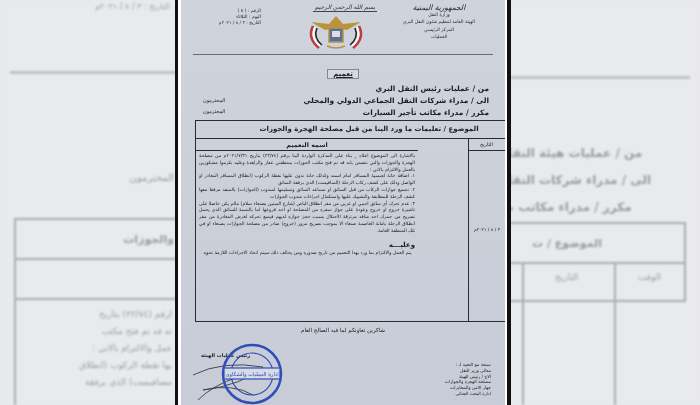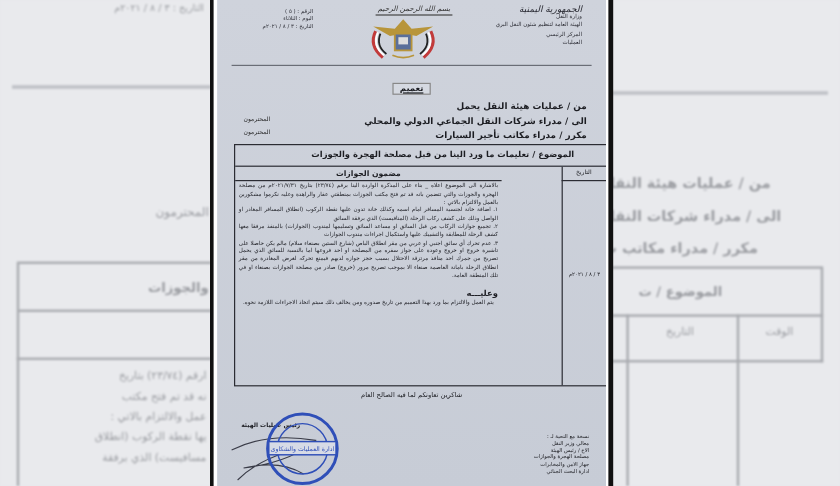--- a/index.html
+++ b/index.html
@@ -14,21 +14,21 @@
   .bg-text { position: absolute; color: #9a9ca1; direction: rtl; white-space: nowrap; }
   .bg-line { position: absolute; height: 3px; background: #bfc1c6; }
   .bg-box { position: absolute; border: 2px solid #a9abb0; }
 
   .frame-line { position: absolute; top: 0; width: 4px; height: 405px; background: #111; }
 
   
   .doc { position: absolute; left: 181px; top: 0; width: 324px; height: 405px;
          background: linear-gradient(180deg, #cfd3dc 0%, #c7ccd6 100%); overflow: hidden;
          color: #1c1d22; direction: rtl; }
-  .hdr-right { position: absolute; right: 20px; top: 4px; width: 92px; font-size: 4.6px; line-height: 7.2px; color: #2a2b33; }
+  .hdr-right { position: absolute; right: 20px; top: 4px; width: 92px; text-align: center; font-size: 4.6px; line-height: 7.2px; color: #2a2b33; }
   .hdr-right .ttl { font-size: 7.5px; font-family: "DejaVu Serif", serif; font-style: italic; }
   .hdr-left { position: absolute; left: 18px; top: 8px; width: 62px; text-align: right; font-size: 4.5px; line-height: 6px; color: #2a2b33; }
   .basmala { position: absolute; left: 132px; top: 3px; width: 64px; font-family: "DejaVu Serif", serif; font-style: italic; font-size: 6px; text-align: center; color: #333; }
   .basmala::after { content: ""; display: block; height: 1px; background: #444; margin-top: 1px; }
   .emblem { position: absolute; left: 124px; top: 12px; width: 62px; height: 40px; }
   .hr { position: absolute; left: 12px; right: 12px; top: 54px; height: 1px; background: #6a6d76; }
 
   .title { position: absolute; left: 0; right: 0; top: 70px; text-align: center; font-weight: bold; font-size: 7px; text-decoration: underline; }
   .title span { border: 1px solid #888; padding: 0 5px; background: #d5d9e1; }
   .line { position: absolute; right: 16px; font-size: 7.4px; font-weight: bold; }
@@ -118,33 +118,33 @@
   <div class="hdr-left">
     <div>الرقم : ( ٥ )</div>
     <div>اليوم : الثلاثاء</div>
     <div>التاريخ : ٣ / ٨ / ٢٠٢١م</div>
   </div>
 
   <div class="hr"></div>
 
   <div class="title"><span>تعميم</span></div>
 
-  <div class="line" style="top:84px;">من / عمليات هيئة النقل يحمل</div>
+  <div class="line" style="top:84px;">من / عمليات رئيس النقل البري</div>
   <div class="line" style="top:96px;">الى / مدراء شركات النقل الجماعي الدولي والمحلي</div>
   <div class="resp" style="top:97px;">المحترمون</div>
   <div class="line" style="top:108px;">مكرر / مدراء مكاتب تأجير السيارات</div>
   <div class="resp" style="top:108px;">المحترمون</div>
 
   <div class="tbl">
     <div class="subject">الموضوع / تعليمات ما ورد الينا من قبل مصلحة الهجرة والجوزات</div>
     <div class="colhdr" style="right:0;width:36px;">الوقت</div>
     <div class="colhdr" style="right:37px;width:37px;">التاريخ</div>
     <div class="vline" style="right:36px;"></div>
     <div class="vline" style="right:73px;"></div>
-    <div class="content-head">مضمون الجوازات</div>
+    <div class="content-head">اسمه التعميم</div>
 
     <div class="dt" style="right:4px;width:30px;text-align:center;">٩:٠٠ ص</div>
     <div class="dt" style="right:38px;width:34px;text-align:center;">٣ / ٨ / ٢٠٢١م</div>
 
     <div class="body">
       <p>بالاشارة الى الموضوع اعلاه _ بناء على المذكرة الواردة الينا برقم (٢٣/٧٤) بتاريخ ٢٠٢١/٧/٣١م من مصلحة الهجرة والجوزات والتي تتضمن بانه قد تم فتح مكتب الجوزات بمنطقتي عفار والراهدة وعليه نكرموا مشكورين بالعمل والالتزام بالاتي :</p>
       <p>١. اضافة خانة لجنسية المسافر امام اسمه وكذلك خانة تدون عليها نقطة الركوب (انطلاق المسافر المغادر او الواصل وذلك على كشف ركاب الرحلة (المنافيست) الذي برفقة السائق</p>
       <p>٢. تجميع جوازات الركاب من قبل السائق او مساعد السائق وتسليمها لمندوب (الجوازات) بالمنفذ مرفقا معها كشف الرحلة للمطابقة والتشييك عليها واستكمال اجراءات مندوب الجوازات</p>
       <p>٣. عدم تحرك أي سائق اجنبي او عربي من مقر انطلاق الباص (شارع الستين بصنعاء سلام) مالم يكن حاصلا على تاشيرة خروج او خروج وعودة على جواز سفره من المصلحة او احد فروعها اما بالنسبة للسائق الذي يحمل تصريح من جمرك احد منافذ مرتزقة الاحتلال بسبب حجز جوازه لديهم فيمنع تحركه لغرض المغادرة من مقر انطلاق الرحلة بامانة العاصمة صنعاء الا بموجب تصريح مرور (خروج) صادر من مصلحة الجوازات بصنعاء او في تلك المنطقة العامة.</p>
       <p class="wa">وعليـــه</p>

